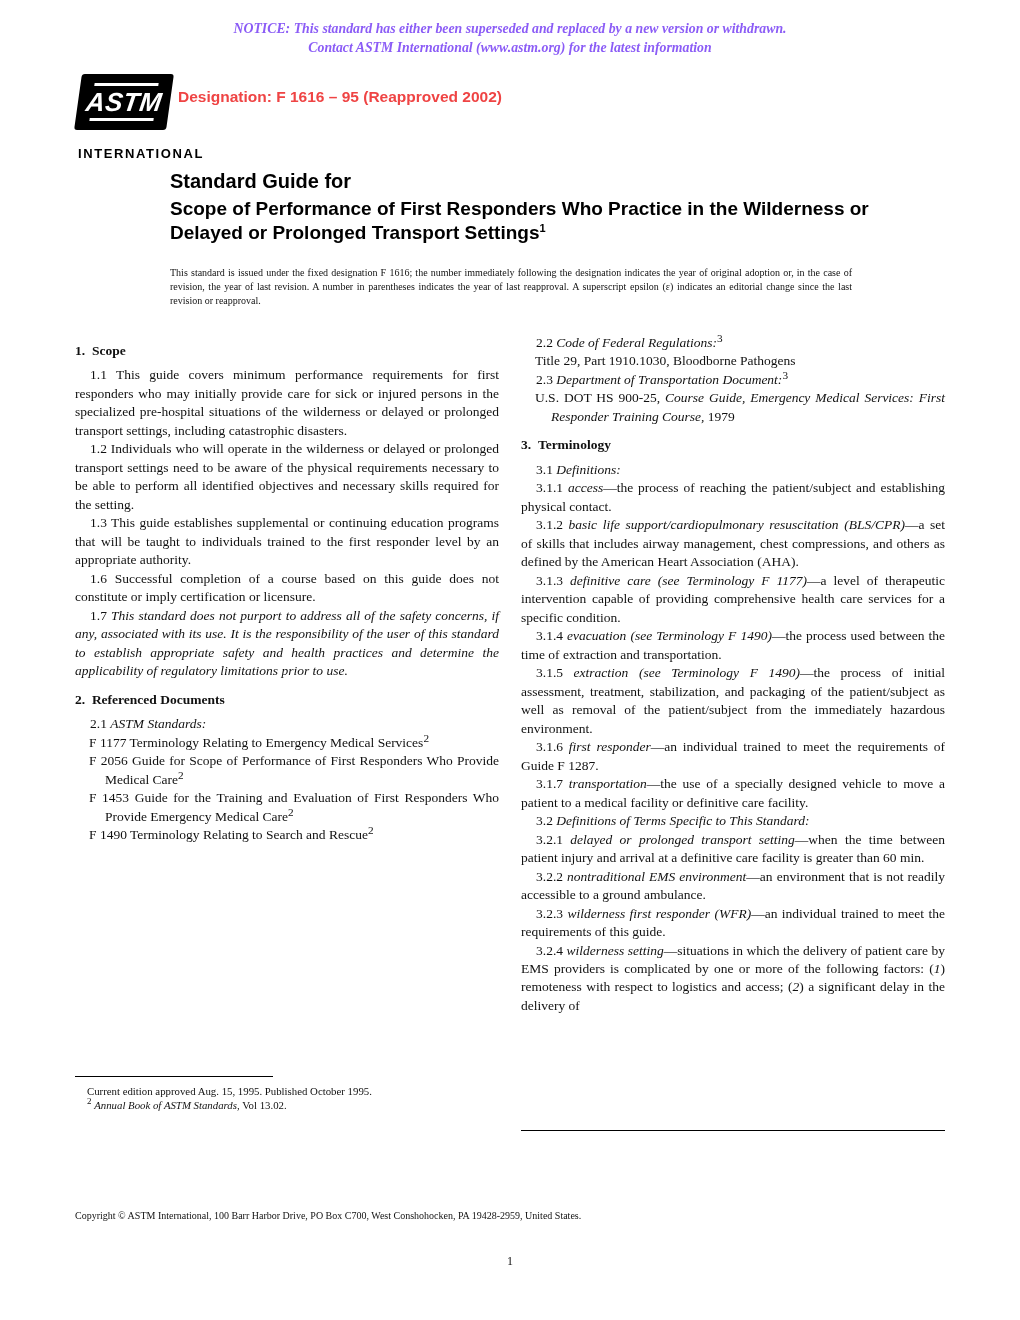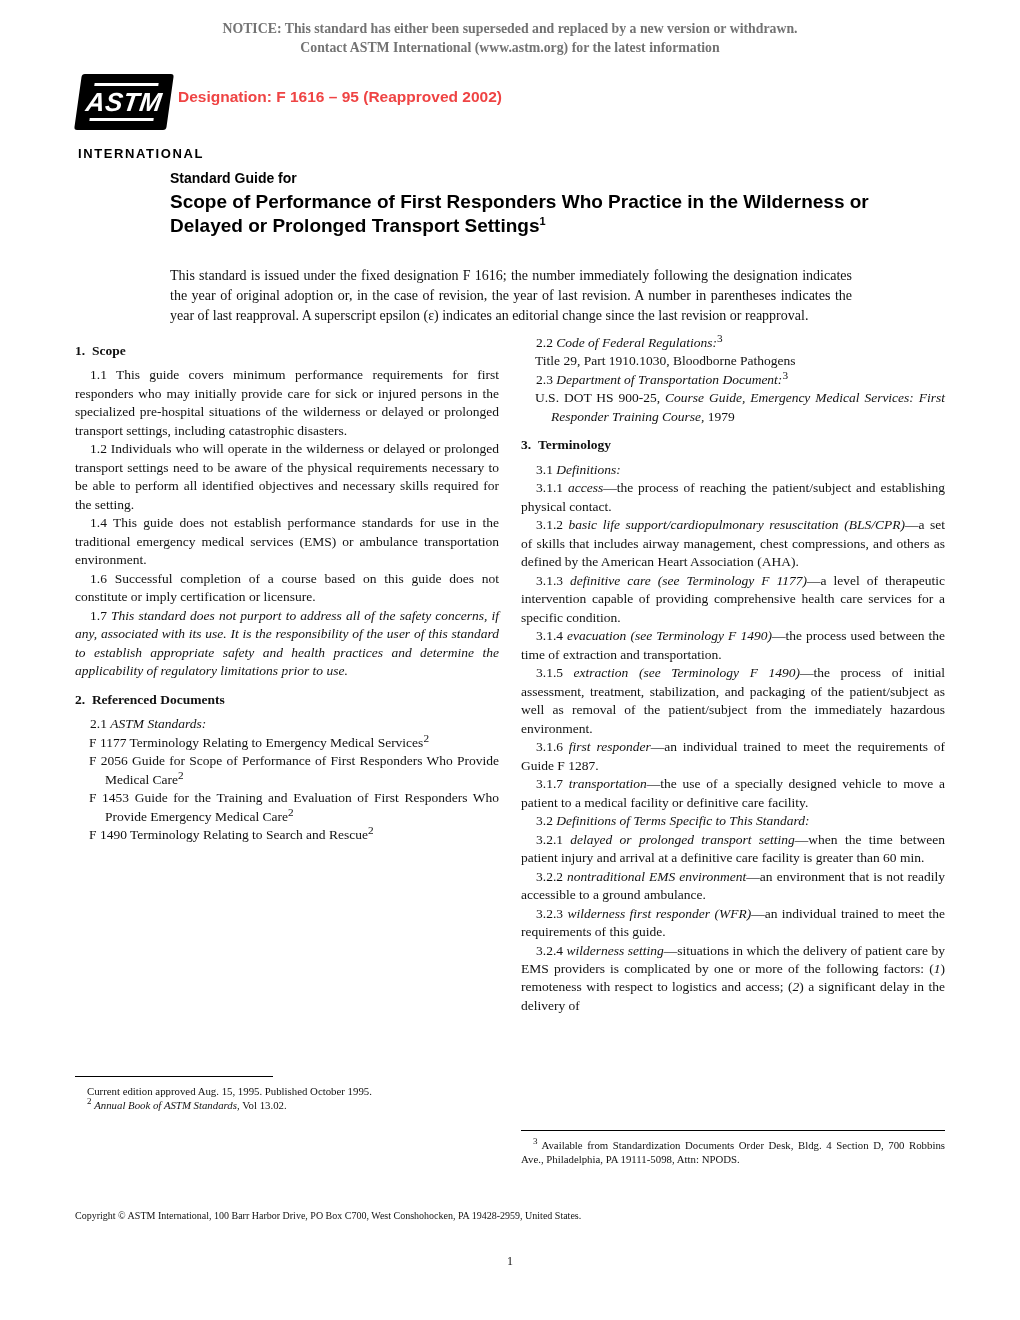--- a/index.html
+++ b/index.html
@@ -34,27 +34,27 @@
 
   .designation {
     position: absolute; left: 178px; top: 88px;
     font-family: "Liberation Sans", sans-serif; font-weight: bold; font-size: 15.5px; color: #ef4444;
   }
 
   .title-block {
     position: absolute; left: 170px; top: 170px; width: 710px;
     font-family: "Liberation Sans", sans-serif; font-weight: bold; color: #000;
   }
-  .title-kicker { font-size: 14px; margin-bottom: 4px; }
+  .title-kicker { font-size: 20px; margin-bottom: 4px; }
   .title-main { font-size: 19px; line-height: 1.28; width: 700px; }
   .title-main sup { font-size: 11px; }
 
   .issued-note {
     position: absolute; left: 170px; top: 266px; width: 682px;
-    font-size: 14px; line-height: 1.42; text-align: justify;
+    font-size: 10px; line-height: 1.42; text-align: justify;
   }
 
   .column {
     position: absolute; top: 334px; width: 424px;
     font-size: 13.5px; line-height: 1.37; text-align: justify;
   }
   .column.left { left: 75px; }
   .column.right { left: 521px; }
 
   .block.heading { font-weight: bold; text-align: left; margin: 10px 0 6px; }
@@ -73,21 +73,21 @@
   .fn .block.para { text-indent: 12px; }
 
   .copyright { position: absolute; left: 75px; top: 1210px; width: 870px; font-size: 10px; }
   .page-number { position: absolute; left: 0; right: 0; top: 1254px; text-align: center; font-size: 12px; }
 </style>
 </head>
 <body>
 
 <div class="page">
 
-  <div class="notice" style="color: #737373;">
+  <div class="notice" style="color: #8b5cf6; font-style: italic;">
     <span class="ln">NOTICE: This standard has either been superseded and replaced by a new version or withdrawn.</span>
     <span class="ln">Contact ASTM International (www.astm.org) for the latest information</span>
   </div>
 
   <div class="logo">
     <div class="logo-mark">
       <div class="logo-stripe"></div>
       <div class="logo-astm">ASTM</div>
       <div class="logo-stripe"></div>
     </div>
@@ -103,21 +103,21 @@
     <div class="title-kicker">Standard Guide for</div>
     <div class="title-main"><span>Scope of Performance of First Responders Who Practice in the Wilderness or Delayed or Prolonged Transport Settings</span><sup>1</sup></div>
   </div>
 
   <div class="issued-note">This standard is issued under the fixed designation F 1616; the number immediately following the designation indicates the year of original adoption or, in the case of revision, the year of last revision. A number in parentheses indicates the year of last reapproval. A superscript epsilon (ε) indicates an editorial change since the last revision or reapproval.</div>
 
   <div class="column left">
       <div class="block heading"><span>1. Scope</span></div>
       <div class="block para"><span>1.1 This guide covers minimum performance requirements for first responders who may initially provide care for sick or injured persons in the specialized pre-hospital situations of the wilderness or delayed or prolonged transport settings, including catastrophic disasters.</span></div>
       <div class="block para"><span>1.2 Individuals who will operate in the wilderness or delayed or prolonged transport settings need to be aware of the physical requirements necessary to be able to perform all identified objectives and necessary skills required for the setting.</span></div>
-      <div class="block para"><span>1.4 This guide does not establish performance standards for use in the traditional emergency medical services (EMS) or ambulance transportation environment.</span></div>
+      <div class="block para"><span>1.3 This guide establishes supplemental or continuing education programs that will be taught to individuals trained to the first responder level by an appropriate authority.</span></div>
       <div class="block para"><span>1.6 Successful completion of a course based on this guide does not constitute or imply certification or licensure.</span></div>
       <div class="block para"><span>1.7 </span><span class="it">This standard does not purport to address all of the safety concerns, if any, associated with its use. It is the responsibility of the user of this standard to establish appropriate safety and health practices and determine the applicability of regulatory limitations prior to use.</span></div>
       <div class="block heading"><span>2. Referenced Documents</span></div>
       <div class="block para"><span>2.1 </span><span class="it">ASTM Standards:</span></div>
       <div class="block ref"><span>F 1177 Terminology Relating to Emergency Medical Services</span><sup>2</sup></div>
       <div class="block ref"><span>F 2056 Guide for Scope of Performance of First Responders Who Provide Medical Care</span><sup>2</sup></div>
       <div class="block ref"><span>F 1453 Guide for the Training and Evaluation of First Responders Who Provide Emergency Medical Care</span><sup>2</sup></div>
       <div class="block ref"><span>F 1490 Terminology Relating to Search and Rescue</span><sup>2</sup></div>
     </div>
   <div class="column right">
@@ -144,22 +144,19 @@
   <div class="fn fn-left">
     <div class="footnote-rule"></div>
     <div>
         <div class="block para"><span>Current edition approved Aug. 15, 1995. Published October 1995.</span></div>
         <div class="block para"><sup>2</sup><span> </span><span class="it">Annual Book of ASTM Standards,</span><span> Vol 13.02.</span></div>
       </div>
   </div>
 
   <div class="fn fn-right">
     <div class="footnote-rule"></div>
-    <div>
-        <div class="block para"><sup>3</sup><span> Available from Standardization Documents Order Desk, Bldg. 4 Section D, 700 Robbins Ave., Philadelphia, PA 19111-5098, Attn: NPODS.</span></div>
-      </div>
   </div>
 
   <div class="copyright">Copyright © ASTM International, 100 Barr Harbor Drive, PO Box C700, West Conshohocken, PA 19428-2959, United States.</div>
 
   <div class="page-number">1</div>
 
 </div>
 
 </body></html>

